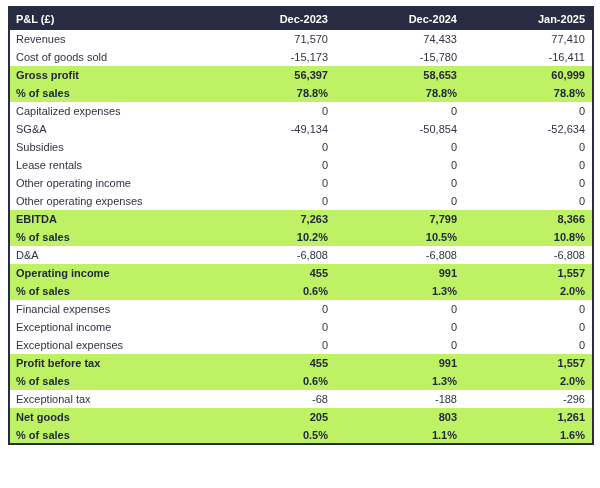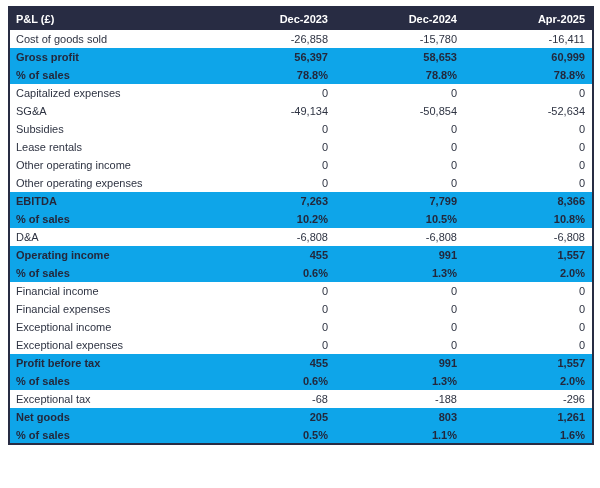--- a/index.html
+++ b/index.html
@@ -41,48 +41,54 @@
     padding-right: 7px;
   }
   tbody td {
     height: 18px;
     vertical-align: middle;
     white-space: nowrap;
     background: #ffffff;
     font-weight: 400;
   }
   tbody tr.hl td {
-    background: #0ea5e9;
+    background: #bef264;
     font-weight: 700;
     color: #23283c;
   }
 </style>
 </head>
 <body>
 
 <div class="table-wrap">
   <table>
     <colgroup>
       <col class="c-label">
       <col class="c-num">
       <col class="c-num">
       <col class="c-num">
     </colgroup>
     <thead>
       <tr>
         <th class="label-cell">P&amp;L (£)</th>
         <th class="num-cell">Dec-2023</th>
         <th class="num-cell">Dec-2024</th>
-        <th class="num-cell">Apr-2025</th>
+        <th class="num-cell">Jan-2025</th>
       </tr>
     </thead>
     <tbody>
         <tr>
+          <td class="label-cell">Revenues</td>
+          <td class="num-cell">71,570</td>
+          <td class="num-cell">74,433</td>
+          <td class="num-cell">77,410</td>
+        </tr>
+        <tr>
           <td class="label-cell">Cost of goods sold</td>
-          <td class="num-cell">-26,858</td>
+          <td class="num-cell">-15,173</td>
           <td class="num-cell">-15,780</td>
           <td class="num-cell">-16,411</td>
         </tr>
         <tr class="hl">
           <td class="label-cell">Gross profit</td>
           <td class="num-cell">56,397</td>
           <td class="num-cell">58,653</td>
           <td class="num-cell">60,999</td>
         </tr>
         <tr class="hl">
@@ -149,26 +155,20 @@
           <td class="label-cell">Operating income</td>
           <td class="num-cell">455</td>
           <td class="num-cell">991</td>
           <td class="num-cell">1,557</td>
         </tr>
         <tr class="hl">
           <td class="label-cell">% of sales</td>
           <td class="num-cell">0.6%</td>
           <td class="num-cell">1.3%</td>
           <td class="num-cell">2.0%</td>
-        </tr>
-        <tr>
-          <td class="label-cell">Financial income</td>
-          <td class="num-cell">0</td>
-          <td class="num-cell">0</td>
-          <td class="num-cell">0</td>
         </tr>
         <tr>
           <td class="label-cell">Financial expenses</td>
           <td class="num-cell">0</td>
           <td class="num-cell">0</td>
           <td class="num-cell">0</td>
         </tr>
         <tr>
           <td class="label-cell">Exceptional income</td>
           <td class="num-cell">0</td>

